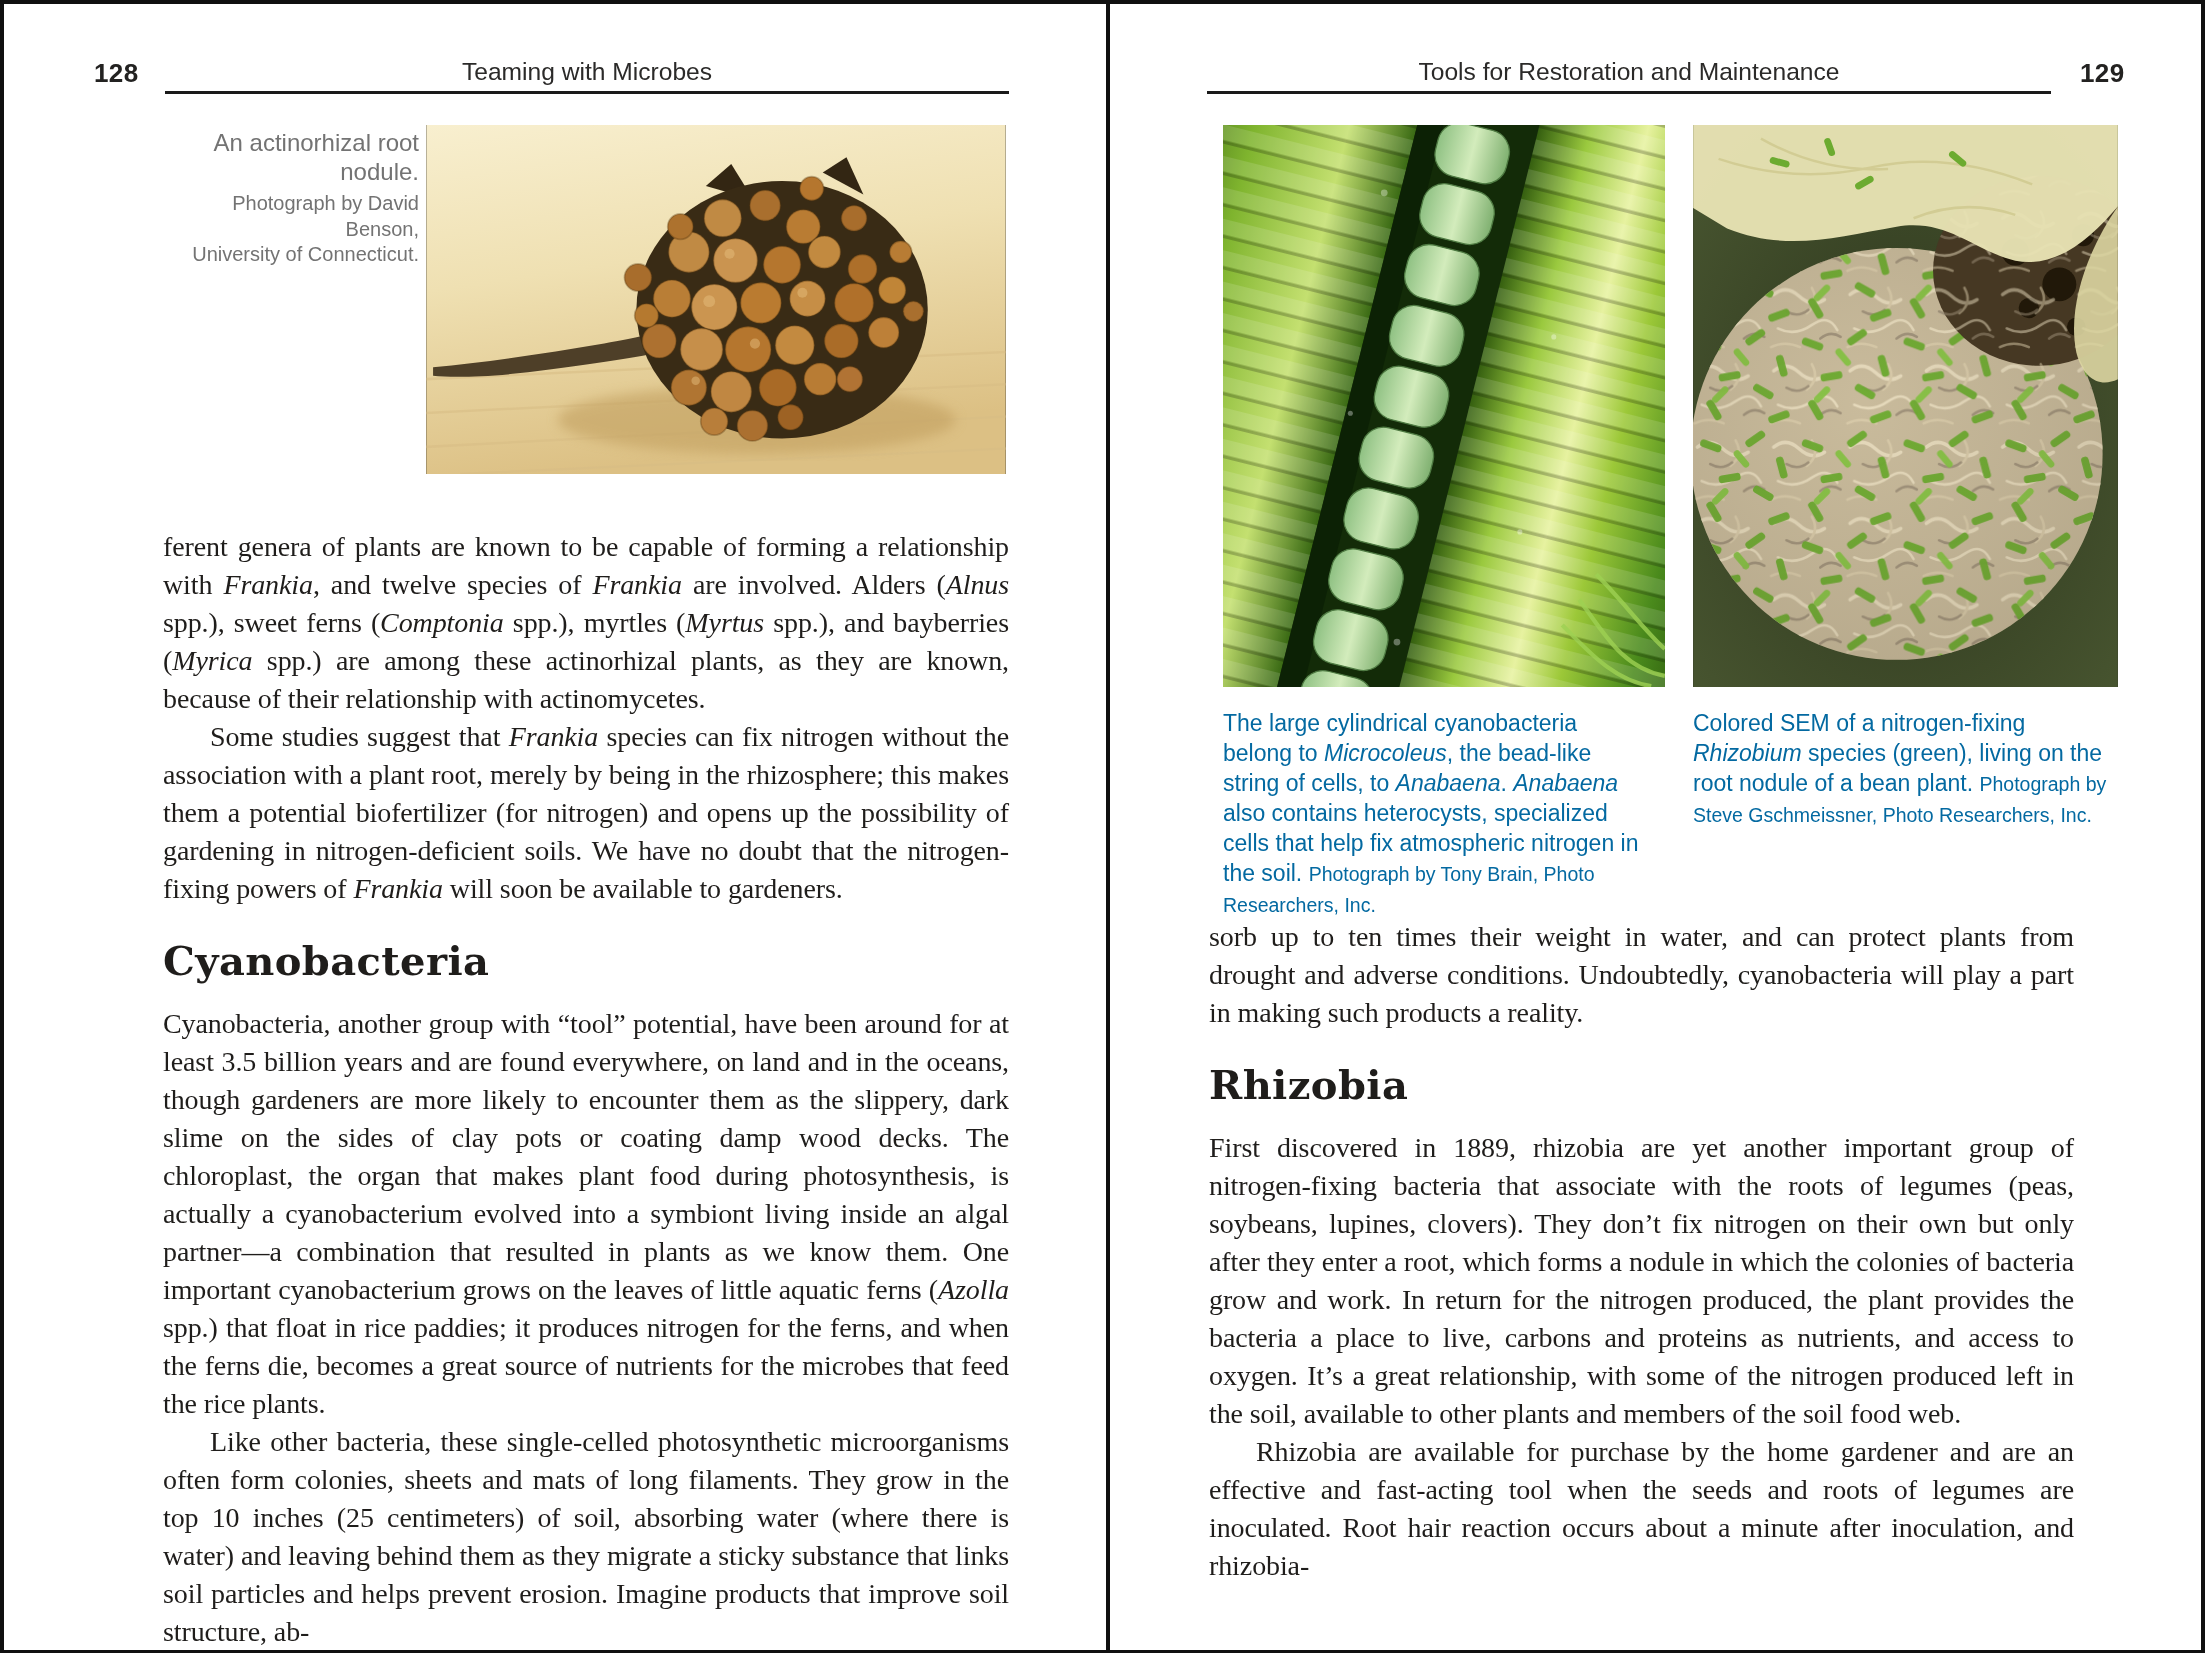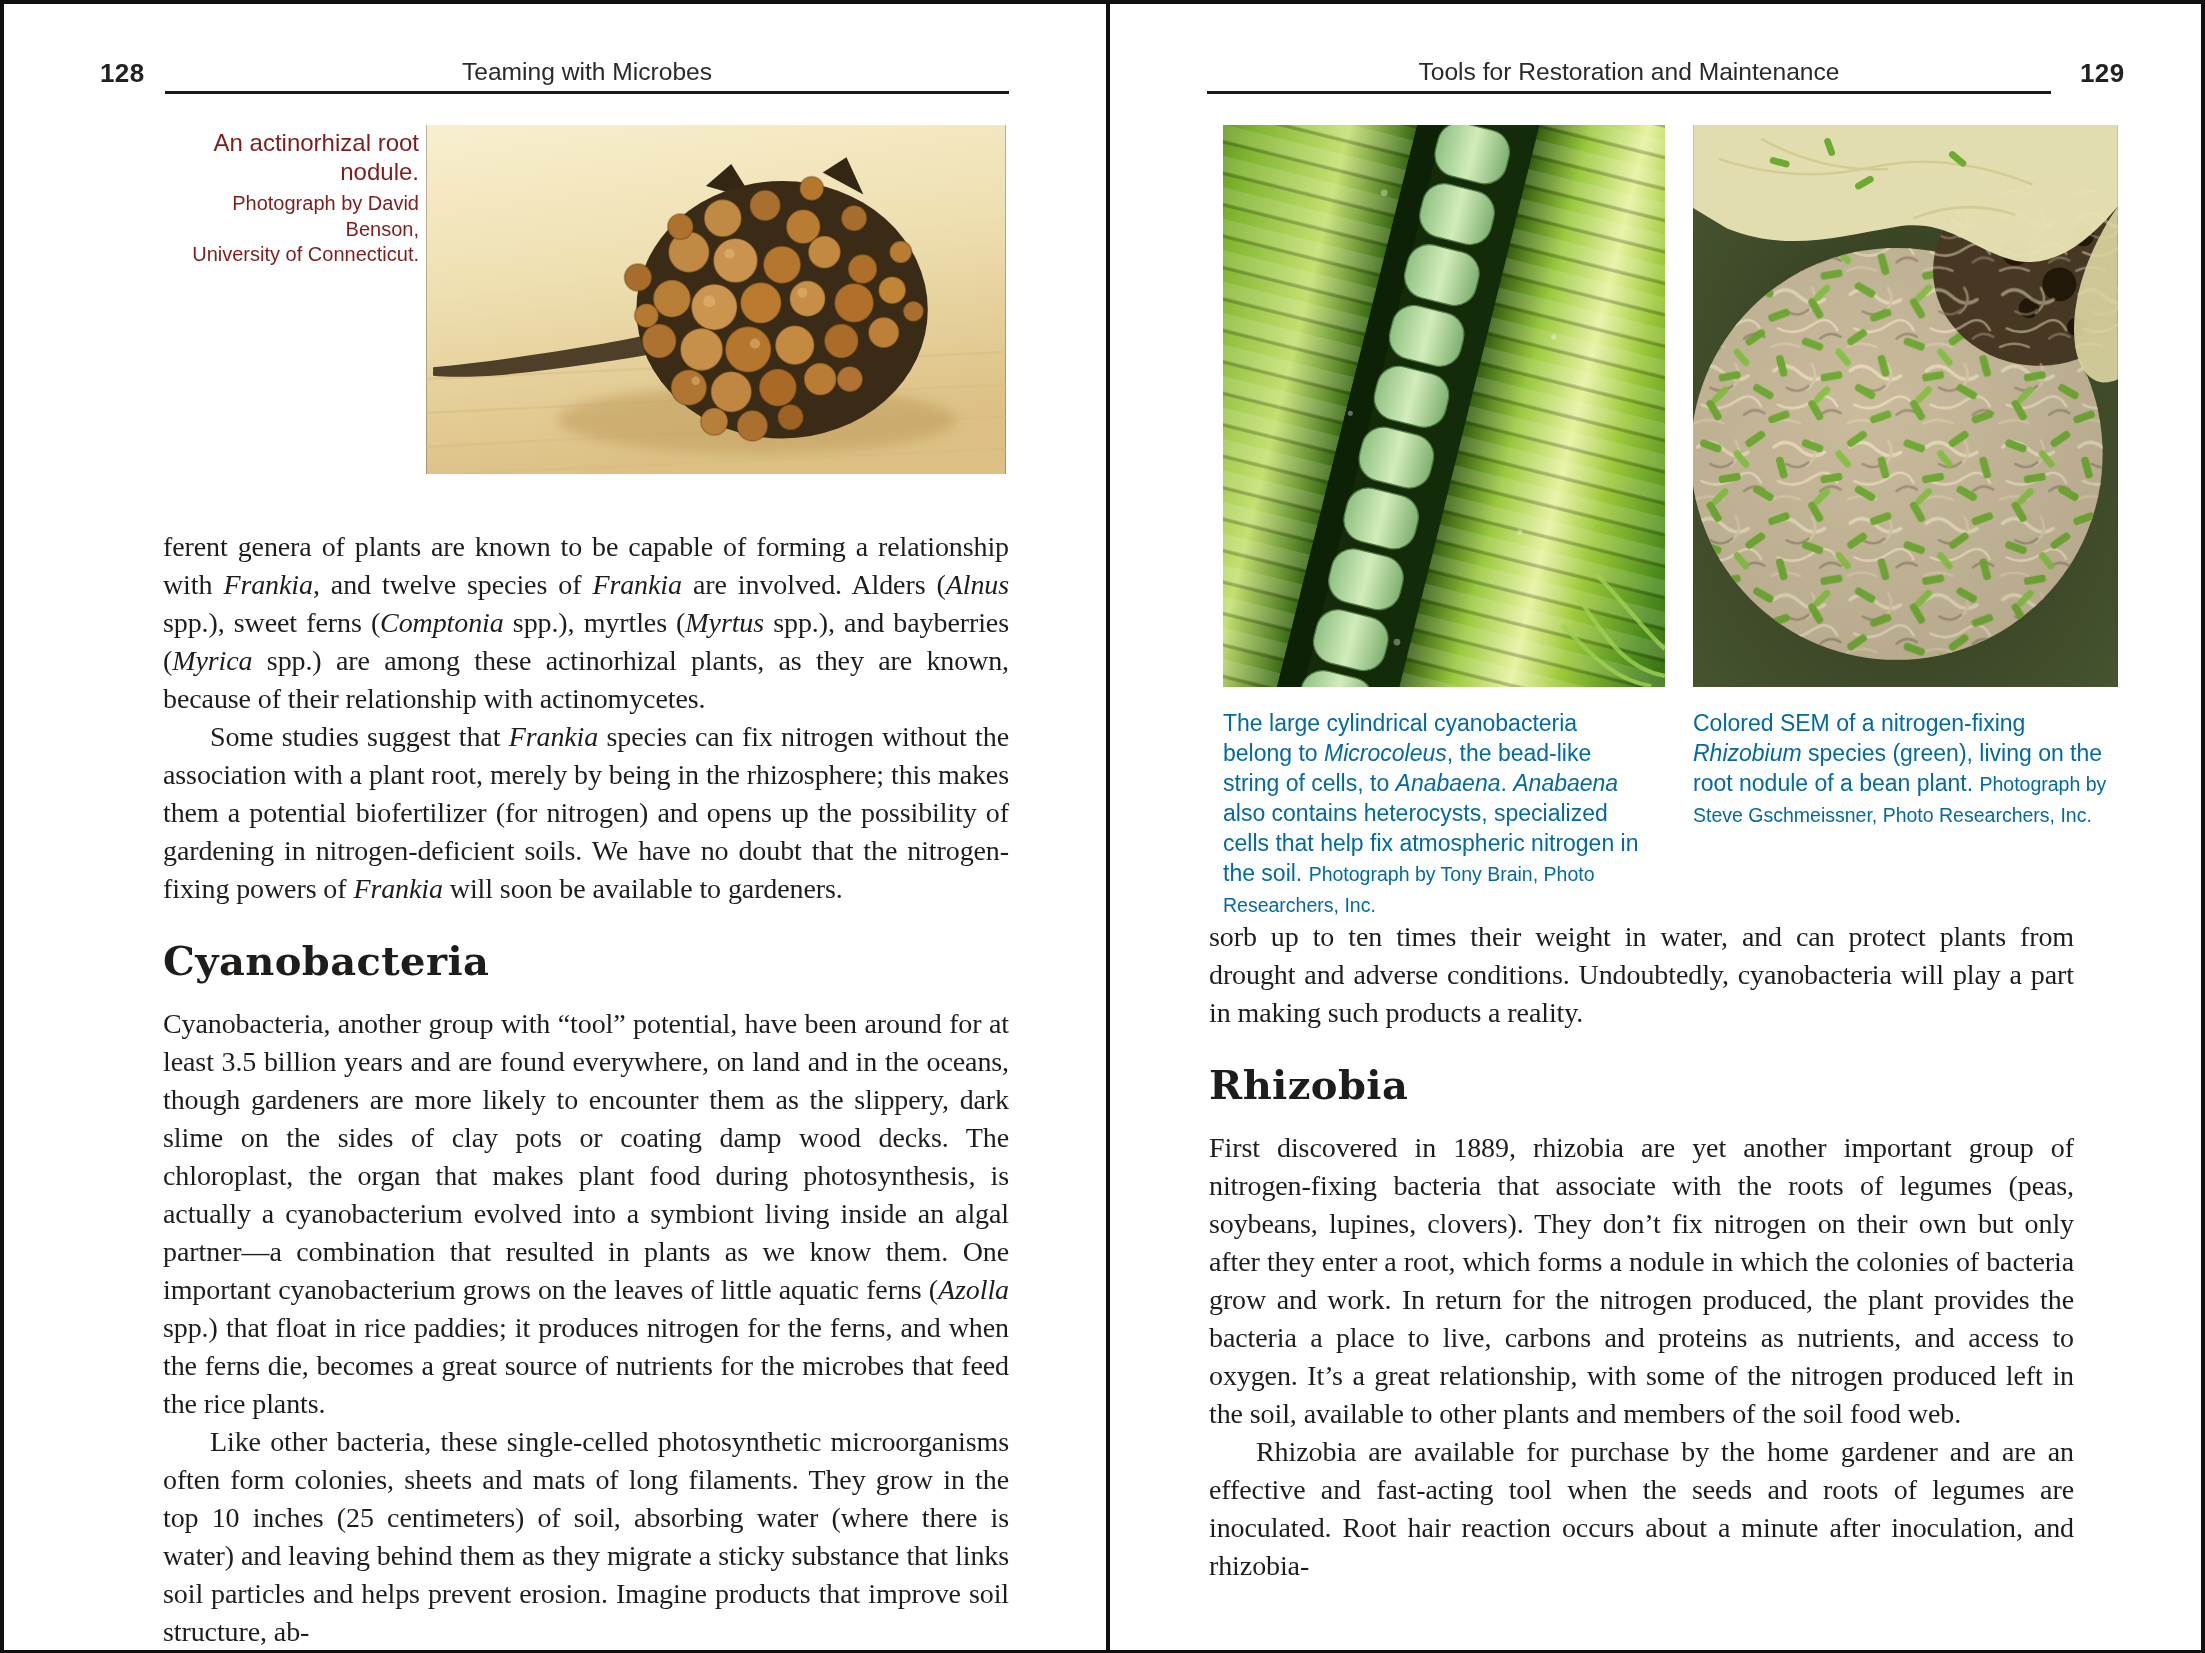--- a/index.html
+++ b/index.html
@@ -12,21 +12,21 @@
   .page-left{left:0;width:1103px;}
   .page-right{left:1103px;width:1098px;}
 
   .pagenum{position:absolute;font-family:"Liberation Sans",sans-serif;font-weight:700;
            font-size:26px;letter-spacing:0.4px;color:#232221;}
   .runhead{position:absolute;font-family:"Liberation Sans",sans-serif;font-size:24.6px;
            color:#2b2a29;text-align:center;}
   .rule{position:absolute;height:2.5px;background:var(--rule,#1a1a1a);}
 
   .cap-left{position:absolute;left:161px;top:124px;width:254px;text-align:right;
-            font-family:"Liberation Sans",sans-serif;color:#7f1d1d;}
+            font-family:"Liberation Sans",sans-serif;color:#737373;}
   .cap-left .cap-main{font-size:24px;line-height:29px;margin:0 0 5.1px 0;}
   .cap-left .cap-credit{font-size:20px;line-height:25.4px;margin:0;}
 
   .photo{position:absolute;overflow:hidden;background:#222;}
   .photo svg{display:block;}
 
   .caption{position:absolute;font-family:"Liberation Sans",sans-serif;font-size:23px;
            line-height:30px;color:#0369a1;text-align:left;}
   .caption .credit{font-size:19.5px;}
   .caption .it{font-style:italic;}
@@ -38,21 +38,21 @@
   .bodycol .it{font-style:italic;}
   .section-heading{font-family:"DejaVu Serif",serif;font-weight:700;font-size:40px;
            line-height:44px;margin:30.5px 0 22px 0;text-align:left;letter-spacing:0.4px;}
 </style>
 </head>
 <body style="--ink: #1f1d1b; --rule: #1a1a1a; --frame: #101010;">
 
 <div class="spread">
 
   <div class="page page-left">
-    <div class="pagenum" style="left:96px;top:54px;text-align:right;">128</div>
+    <div class="pagenum" style="left:90px;top:54px;text-align:right;">128</div>
     <div class="runhead" style="left:161px;top:54px;width:844px;">Teaming with Microbes</div>
     <div class="rule" style="left:161px;top:87px;width:844px;"></div>
 
     <div class="cap-left">
       <p class="cap-main">An actinorhizal root nodule.</p>
       <p class="cap-credit">Photograph by David Benson,</p>
       <p class="cap-credit">University of Connecticut.</p>
     </div>
 
     <div class="photo" style="left:422px;top:121px;width:580px;height:349px;">

